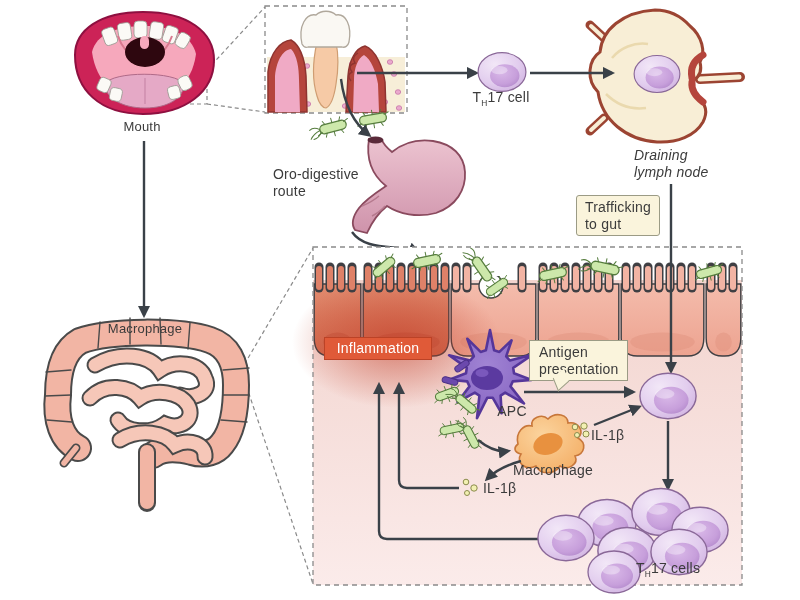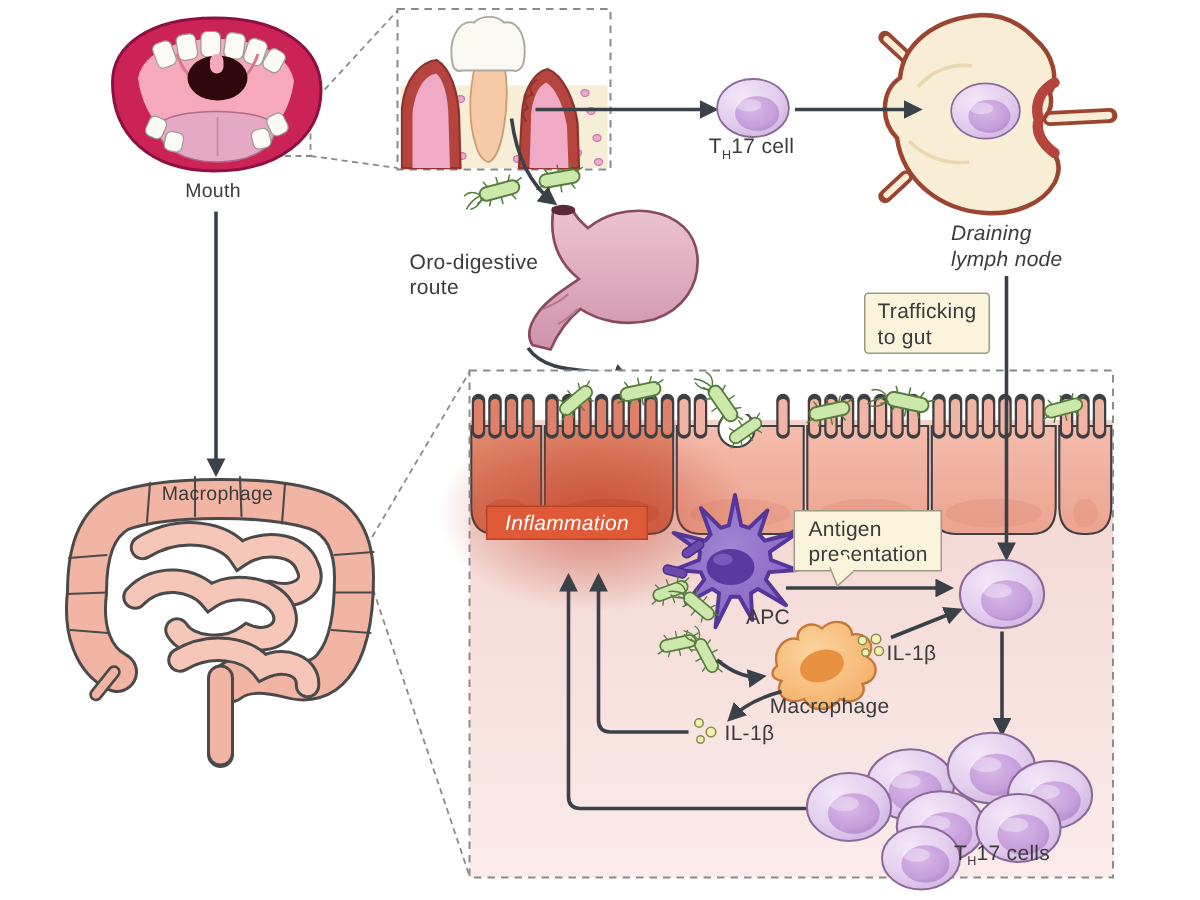--- a/index.html
+++ b/index.html
@@ -392,21 +392,21 @@
 <div class="lbl" style="left:634px;top:147px;font-style:italic;">
   <span style="display:block">Draining</span>
   <span style="display:block">lymph node</span>
 </div>
 
 <div class="lbl box" style="left:576px;top:195px;">
   <span style="display:block">Trafficking</span>
   <span style="display:block">to gut</span>
 </div>
 
-<div class="lbl alert" style="left:324px;top:337px;font-style:italic;">Inflammation</div>
+<div class="lbl alert" style="left:324px;top:337px;">Inflammation</div>
 
 <div class="lbl bubble" style="left:529px;top:340px;">
   <span style="display:block">Antigen</span>
   <span style="display:block">presentation</span>
   <div class="tail"></div>
 </div>
 
 <div class="lbl ctr" style="left:512px;top:403px;">APC</div>
 
 <div class="lbl" style="left:591px;top:427px;">IL-1β</div>

